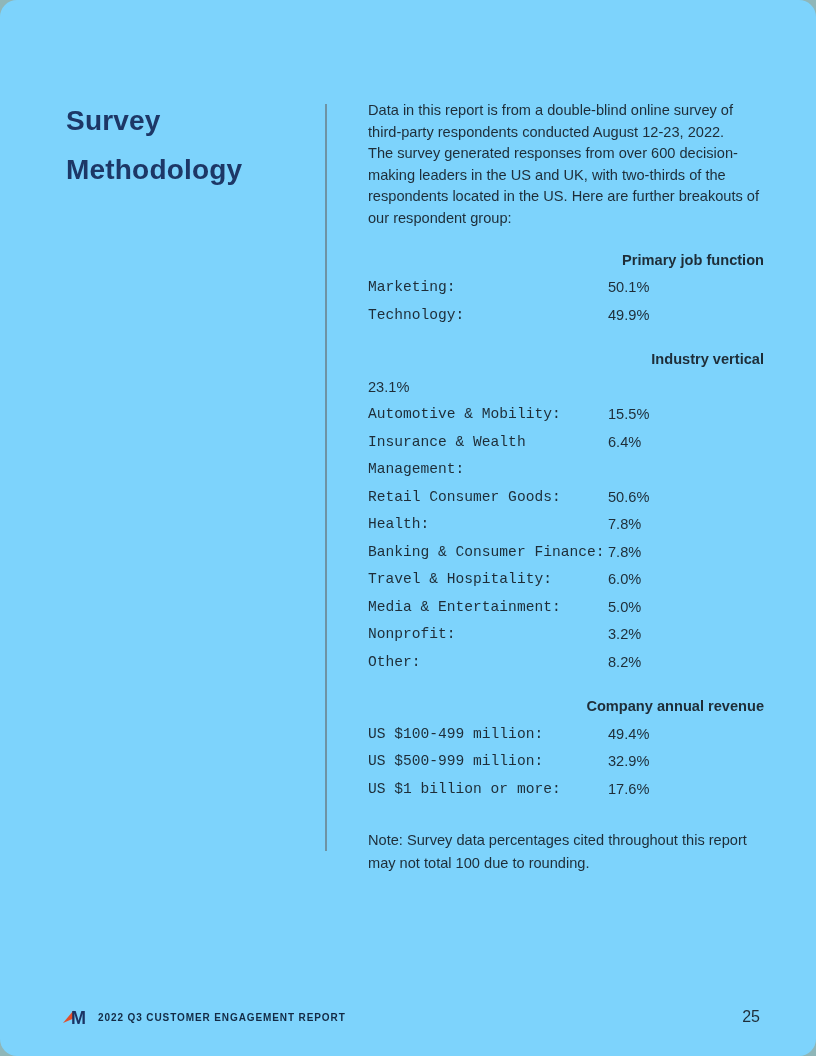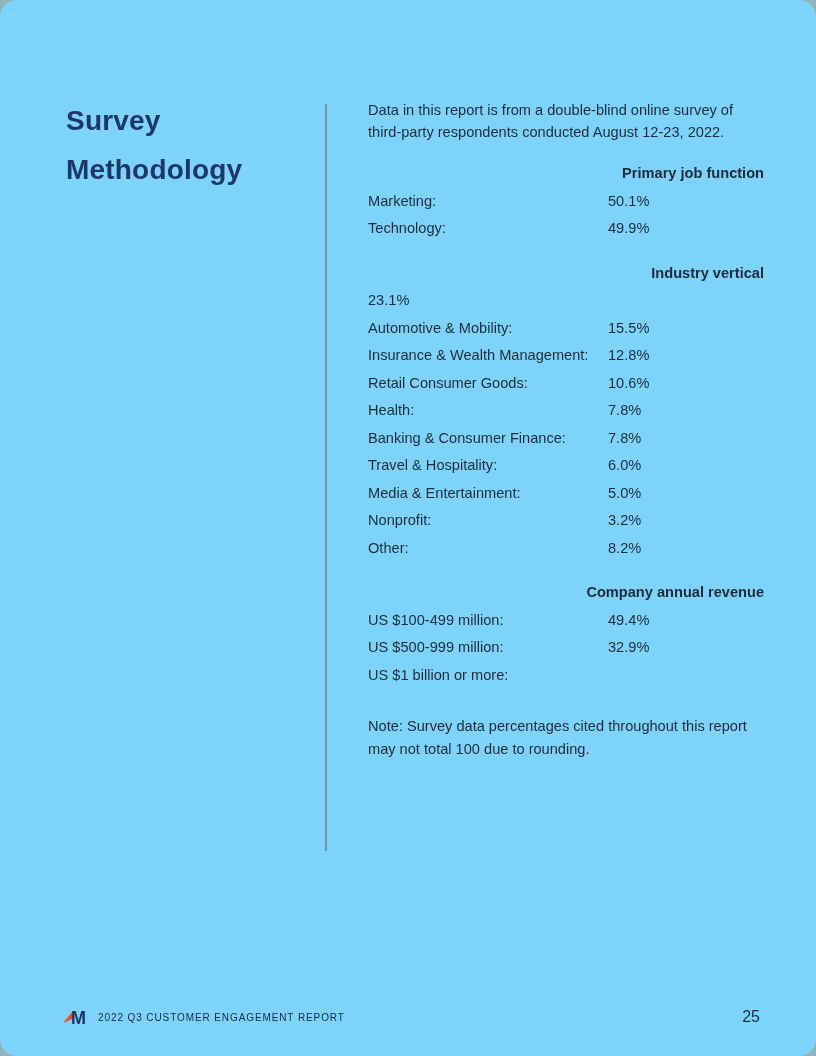--- a/index.html
+++ b/index.html
@@ -51,42 +51,42 @@
     font-weight: 700;
     line-height: 27.5px;
     color: #1e2d38;
     text-align: right;
   }
   .stat-row {
     display: flex;
     font-size: 14.6px;
     line-height: 27.5px;
   }
-  .stat-row .stat-label { width: 240px; flex: 0 0 240px; }
+  .stat-row .stat-label { width: 240px; flex: 0 0 240px; font-family: Liberation Mono, monospace; }
   .stat-row .stat-value { flex: 1; }
   .note {
     margin-top: 26px;
     font-size: 14.6px;
     line-height: 22.5px;
     color: #1e2d38;
   }
   .footer {
     position: absolute;
     left: 62px;
     right: 56px;
     top: 1004px;
     height: 26px;
     display: flex;
     align-items: center;
   }
   .logo { width: 28px; height: 22px; flex: 0 0 28px; }
   .footer-title {
     margin-left: 8px;
     font-size: 10px;
-    font-weight: 400;
+    font-weight: 700;
     letter-spacing: 0.9px;
     color: #132a44;
   }
   .page-number {
     margin-left: auto;
     font-size: 16px;
     color: #1e2d38;
   }
 </style>
 </head>
@@ -98,20 +98,21 @@
     <span>Survey</span>
     <span>Methodology</span>
   </h1>
 
   <div class="divider"></div>
 
   <div class="content">
 
     <div class="intro">
       <p>Data in this report is from a double-blind online survey of third-party respondents conducted August 12-23, 2022.</p>
+      <p>The survey generated responses from over 600 decision-making leaders in the US and UK, with two-thirds of the respondents located in the US. Here are further breakouts of our respondent group:</p>
     </div>
 
     <div class="stat-section">
       <h2>Primary job function</h2>
       <div class="stat-row">
         <span class="stat-label">Marketing:</span>
         <span class="stat-value">50.1%</span>
       </div>
       <div class="stat-row">
         <span class="stat-label">Technology:</span>
@@ -123,25 +124,25 @@
       <h2>Industry vertical</h2>
       <div class="stat-row">
         <span class="stat-value">23.1%</span>
       </div>
       <div class="stat-row">
         <span class="stat-label">Automotive &amp; Mobility:</span>
         <span class="stat-value">15.5%</span>
       </div>
       <div class="stat-row">
         <span class="stat-label">Insurance &amp; Wealth Management:</span>
-        <span class="stat-value">12.8%</span>
+        <span class="stat-value">6.4%</span>
       </div>
       <div class="stat-row">
         <span class="stat-label">Retail Consumer Goods:</span>
-        <span class="stat-value">10.6%</span>
+        <span class="stat-value">50.6%</span>
       </div>
       <div class="stat-row">
         <span class="stat-label">Health:</span>
         <span class="stat-value">7.8%</span>
       </div>
       <div class="stat-row">
         <span class="stat-label">Banking &amp; Consumer Finance:</span>
         <span class="stat-value">7.8%</span>
       </div>
       <div class="stat-row">
@@ -167,20 +168,21 @@
       <div class="stat-row">
         <span class="stat-label">US $100-499 million:</span>
         <span class="stat-value">49.4%</span>
       </div>
       <div class="stat-row">
         <span class="stat-label">US $500-999 million:</span>
         <span class="stat-value">32.9%</span>
       </div>
       <div class="stat-row">
         <span class="stat-label">US $1 billion or more:</span>
+        <span class="stat-value">17.6%</span>
       </div>
     </div>
 
     <p class="note">Note: Survey data percentages cited throughout this report may not total 100 due to rounding.</p>
 
   </div>
 
   <div class="footer">
     <svg class="logo" viewBox="0 0 28 22" xmlns="http://www.w3.org/2000/svg">
       <polygon points="1,17 11.5,4.5 11.5,12.5" fill="#e0502d"></polygon>

